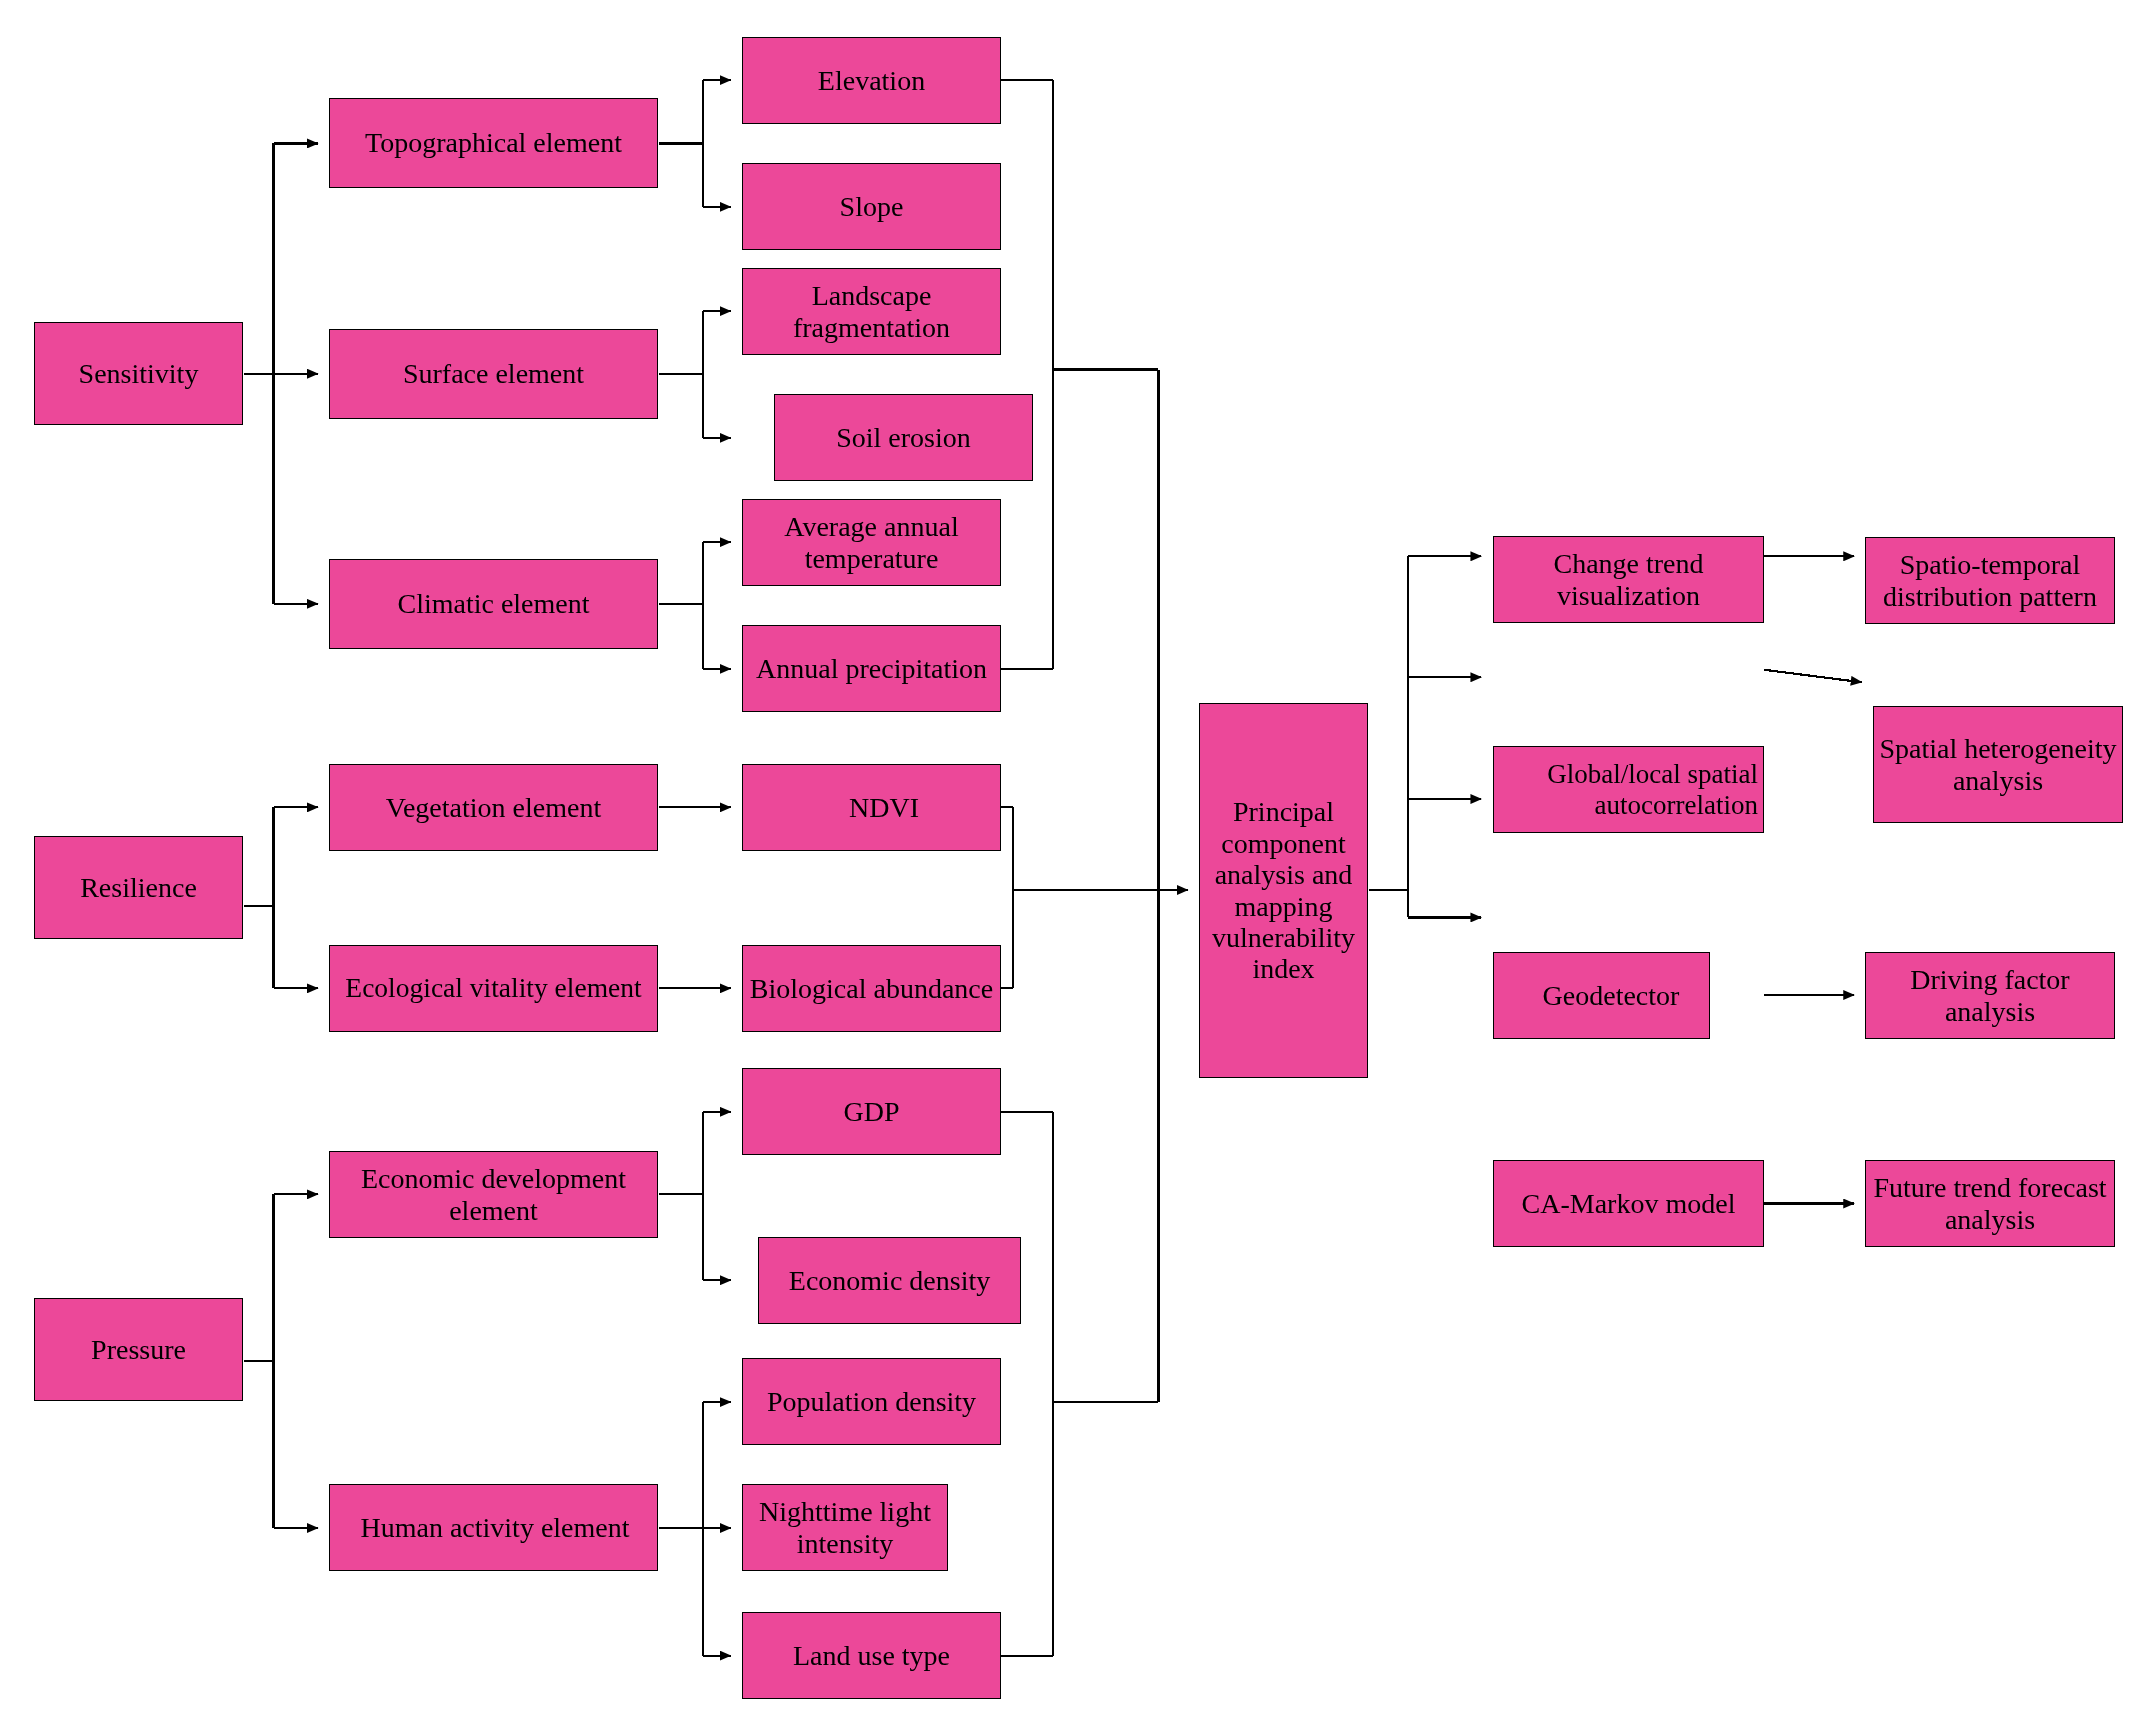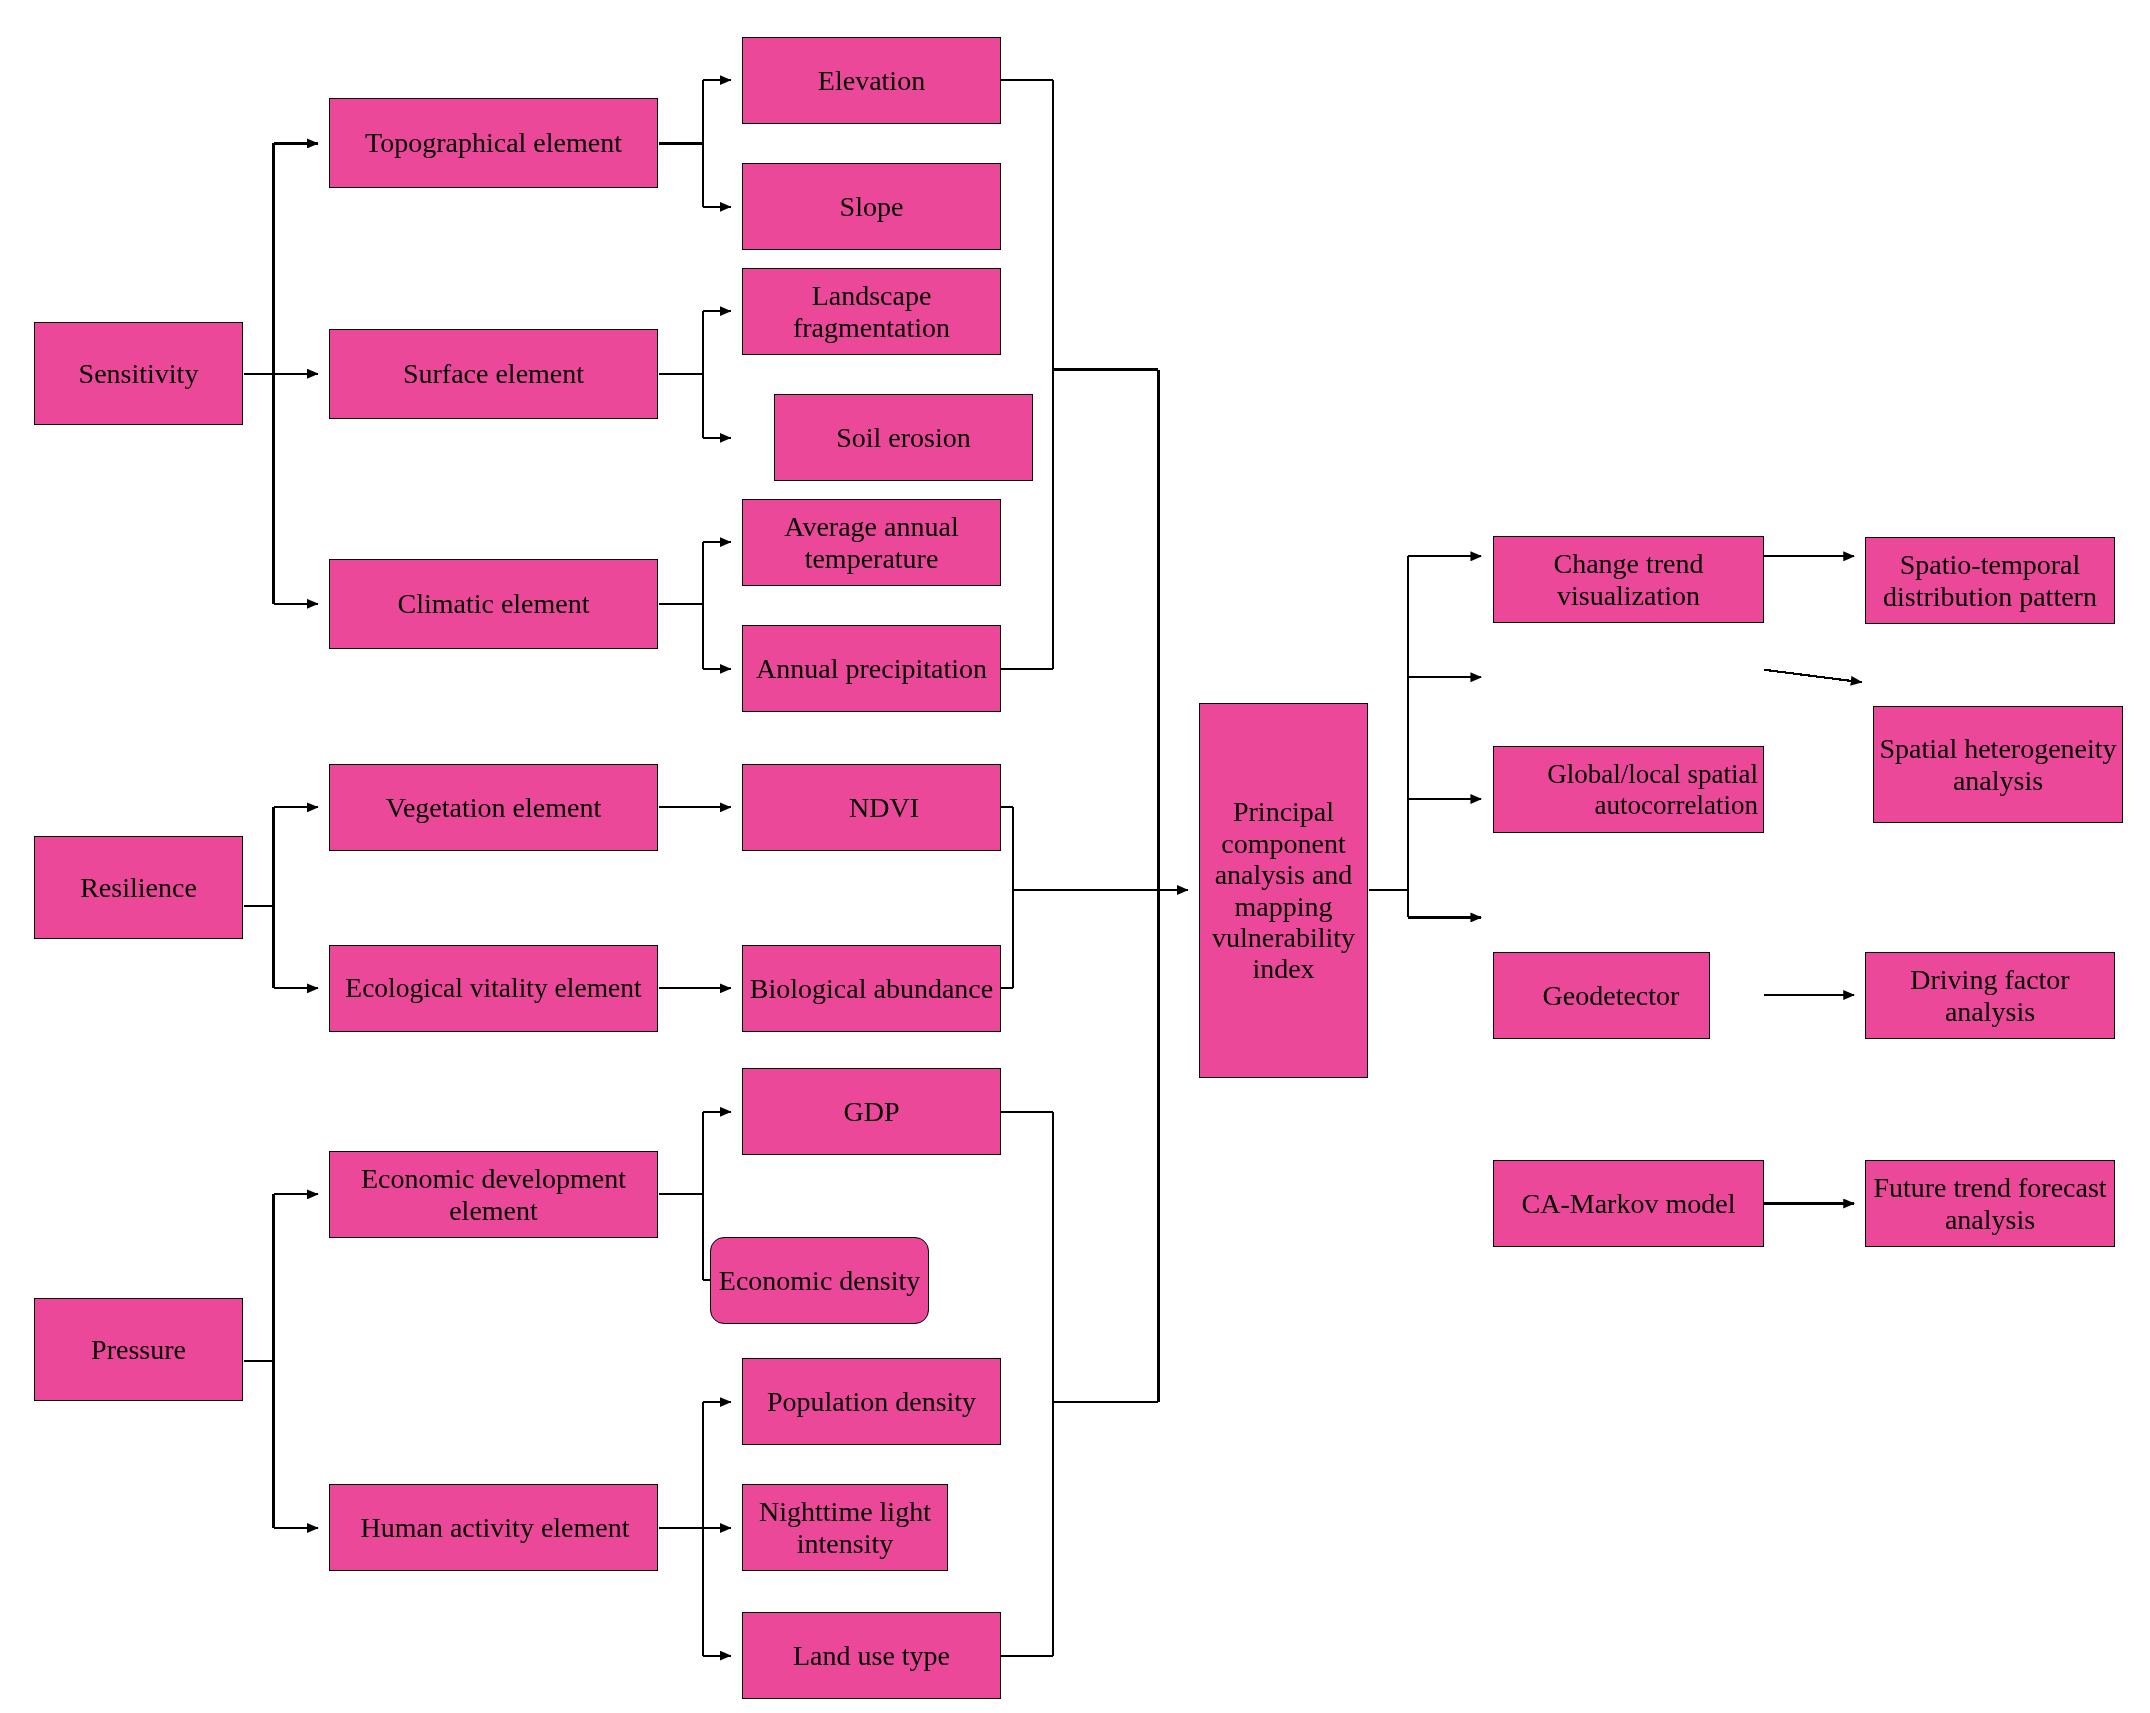--- a/index.html
+++ b/index.html
@@ -155,21 +155,21 @@
   </div>
   <div class="node t34" style="left:742px;top:764px;width:259px;height:87px;padding-left:30px;">
     <span>NDVI</span>
   </div>
   <div class="node t34" style="left:742px;top:945px;width:259px;height:87px;">
     <span>Biological abundance</span>
   </div>
   <div class="node t34" style="left:742px;top:1068px;width:259px;height:87px;">
     <span>GDP</span>
   </div>
-  <div class="node t34" style="left:710px;top:1237px;width:219px;height:87px;border-radius:14px;">
+  <div class="node t34" style="left:758px;top:1237px;width:263px;height:87px;">
     <span>Economic density</span>
   </div>
   <div class="node t34" style="left:742px;top:1358px;width:259px;height:87px;">
     <span>Population density</span>
   </div>
   <div class="node t34" style="left:742px;top:1484px;width:206px;height:87px;">
     <span>Nighttime light intensity</span>
   </div>
   <div class="node t34" style="left:742px;top:1612px;width:259px;height:87px;">
     <span>Land use type</span>

